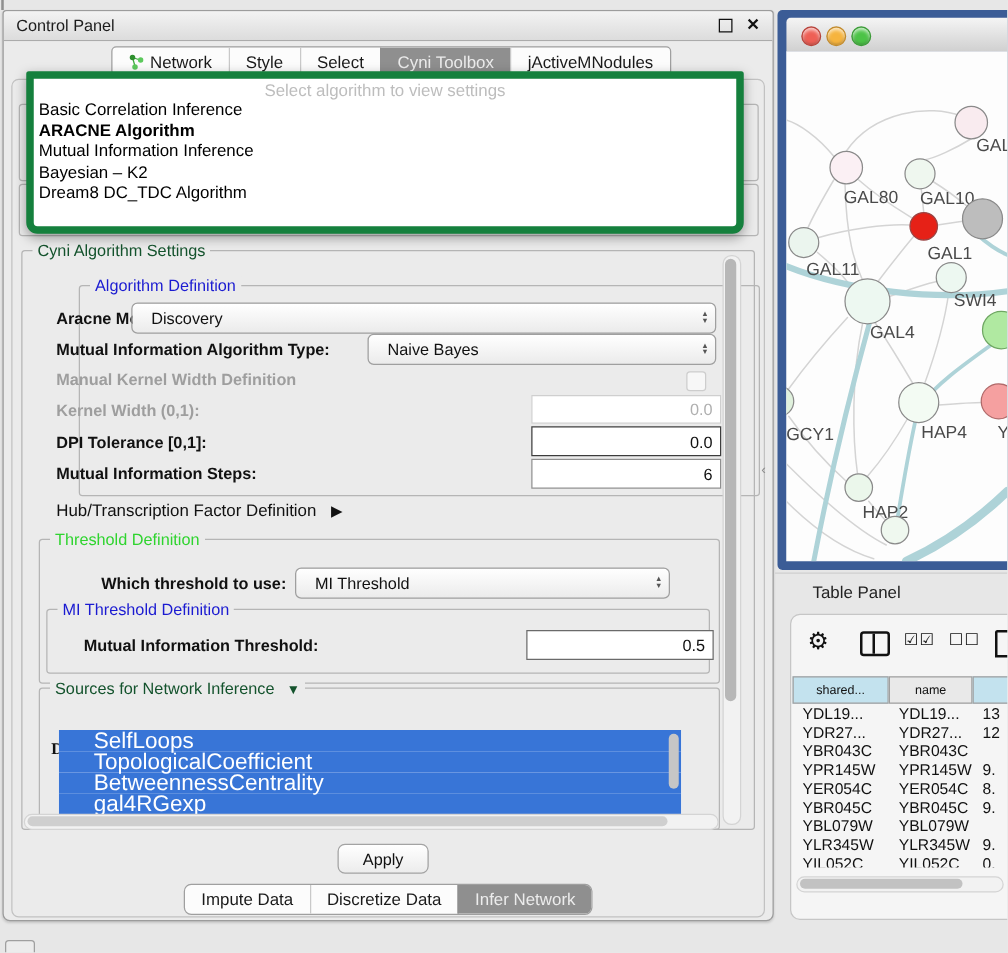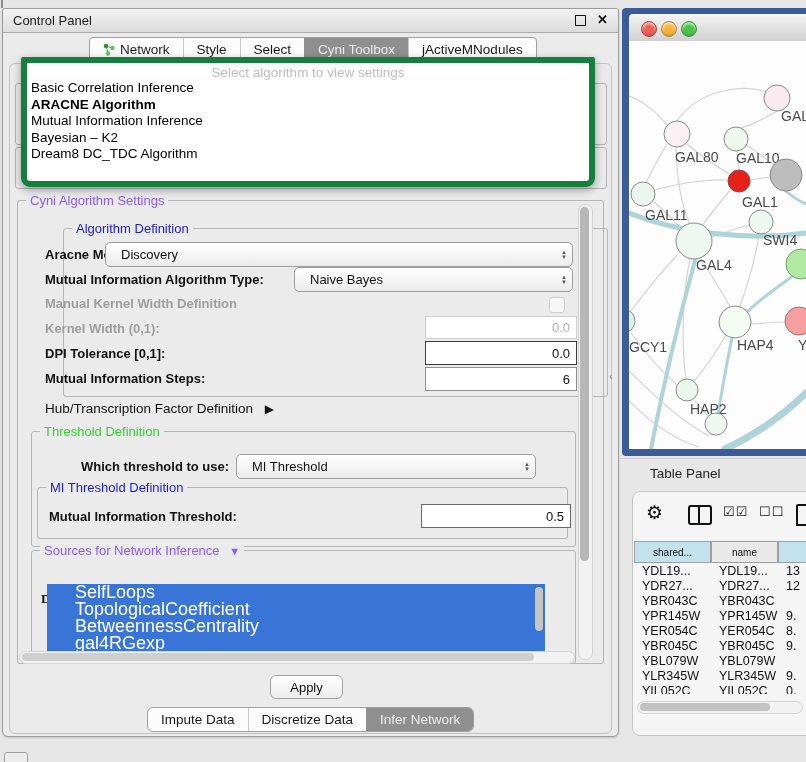--- a/index.html
+++ b/index.html
@@ -19,21 +19,21 @@
   
   .tabbar{position:absolute;display:flex;height:22px;border:1px solid #9f9f9f;
           border-radius:4px;background:#fcfcfc;overflow:hidden;}
   .tab{font-size:13.5px;display:flex;align-items:center;gap:5px;padding:0 13px;
        color:#1a1a1a;border-left:1px solid #c9c9c9;white-space:nowrap;}
   .tab:first-child{border-left:none;}
   .tab.sel{background:var(--tab-selected,#8f8f8f);color:#ececec;border-left-color:var(--tab-selected,#8f8f8f);}
   
   .group{position:absolute;border:1px solid #b5b5b5;border-radius:3px;}
   .gtitle{position:absolute;top:-8px;left:8px;background:#ebebeb;padding:0 4px;
-          font-size:13px;color:#8b5cf6;white-space:nowrap;}
+          font-size:13px;color:#14532d;white-space:nowrap;}
   .gtitle.blue{color:var(--title-blue,#1b1bd1);}
   .gtitle.green{color:var(--title-green,#2fd42f);}
   .lbl{position:absolute;font-size:13px;font-weight:bold;color:#111;white-space:nowrap;}
   .lbl.gray{color:#9e9e9e;}
   .lbl.plain{font-weight:normal;}
   
   .combo{position:absolute;background:linear-gradient(#ffffff,#ebebeb);
          border:1px solid #9f9f9f;border-radius:5px;display:flex;align-items:center;}
   .combo .txt{flex:1;padding-left:15px;font-size:13px;color:#111;white-space:nowrap;overflow:hidden;}
   .combo .stp{width:16px;display:flex;flex-direction:column;align-items:center;
@@ -175,21 +175,21 @@
     <div class="combo" style="left:233px;top:445px;width:298px;height:23px;">
       <span class="txt">MI Threshold</span>
       <span class="stp">
           <span>▲</span>
           <span>▼</span>
         </span>
     </div>
     <div class="group" style="left:34px;top:478px;width:529px;height:50px;">
       <span class="gtitle blue">MI Threshold Definition</span>
     </div>
-    <span class="lbl" style="left:46px;top:500px;">Mutual Information Threshold:</span>
+    <span class="lbl" style="left:64px;top:500px;">Mutual Information Threshold:</span>
     <div class="fld" style="left:418px;top:495px;width:142px;height:22px;border:1px solid #6a6a6a;">0.5</div>
 
     <div class="group" style="left:28px;top:541px;width:543px;height:112px;">
       <span class="gtitle">
         <span>Sources for Network Inference</span>
         <span style="margin-left:6px;font-size:11px;">▼</span>
       </span>
     </div>
     <span class="lbl" style="left:38px;top:582px;font-family:Liberation Serif, serif;">Data Attributes</span>
     <div class="abs" style="left:44px;top:575px;width:498px;height:69px;background:#fff;overflow:hidden;">

